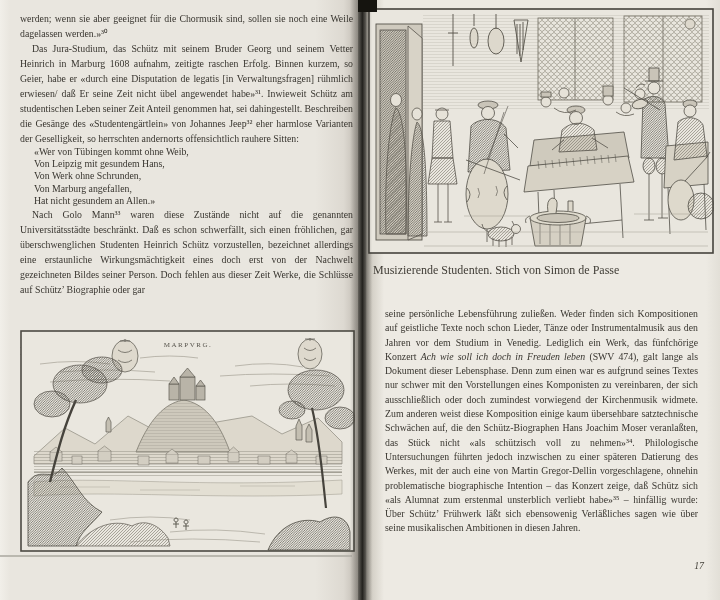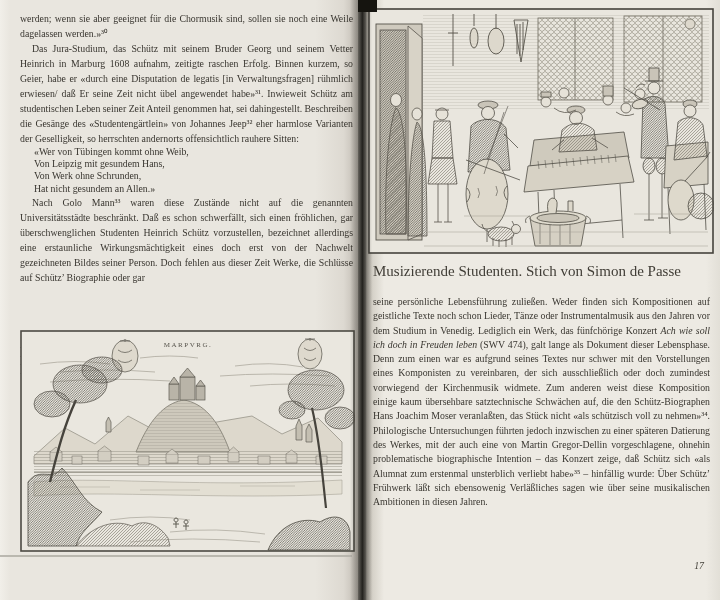--- a/index.html
+++ b/index.html
@@ -12,25 +12,25 @@
     background:linear-gradient(to right,#f1efe9 0px,#e9e6df 10px,#e9e6df 88%,#ddd9d1 96%,#beb9b0 100%);}
   .page-right{left:366px;width:354px;
     background:linear-gradient(to right,#a8a49b 0px,#d6d2c9 7px,#edeae3 18px,#edeae3 96%,#e2dfd7 100%);}
 
   .gutter{position:absolute;left:350px;top:0;width:22px;height:600px;z-index:5;
     background:linear-gradient(to right,rgba(30,28,24,0) 0%,rgba(30,28,24,.30) 35%,rgba(20,19,16,.88) 56%,rgba(30,28,24,.25) 78%,rgba(30,28,24,0) 100%);}
   .spine-mark{position:absolute;left:358px;top:0;width:19px;height:12px;background:#15140f;z-index:6;}
   .page-edge-line{position:absolute;left:0;top:555px;width:352px;height:2px;background:#b2afa7;opacity:.85;z-index:4;}
 
   
-  .body-text{color:#38352f;font-size:9.8px;line-height:15px;text-align:justify;margin:0;}
+  .body-text{color:#38352f;font-size:9.8px;line-height:15px;text-align:justify;margin:12px;}
   .body-text.rt{line-height:14.3px;}
   .indent{text-indent:12px;}
   .verse{margin:0 16px 0 14px;font-size:9.8px;line-height:12.2px;color:#38352f;}
-  .caption{font-size:15px;color:#403d36;margin:0;}
+  .caption{font-size:12px;color:#403d36;margin:0;}
   .it{font-style:italic;}
   .page-number{position:absolute;top:560px;right:16px;font-size:9.8px;color:#45423b;font-style:italic;}
 
   .lp-text{position:absolute;top:11px;left:20px;width:333px;}
   .lp-text p{margin:0;}
   .lp-caption{position:absolute;top:312px;left:20px;margin-top:32px;}
   .lp-figure{position:absolute;top:330px;left:20px;width:335px;height:222px;border-radius:32px;}
   .rp-figure{position:absolute;top:8px;left:2px;width:346px;height:246px;}
   .rp-caption{position:absolute;top:263px;left:7px;}
   .rp-text{position:absolute;top:295px;left:7px;width:337px;}
@@ -44,20 +44,21 @@
 <div class="scan">
 
   <div class="page page-left">
     <div class="lp-text">
       <p class="body-text">werden; wenn sie aber geeignet für die Chormusik sind, sollen sie noch eine Weile dagelassen werden.»³⁰</p>
       <p class="body-text indent">Das Jura-Studium, das Schütz mit seinem Bruder Georg und seinem Vetter Heinrich in Marburg 1608 aufnahm, zeitigte raschen Erfolg. Binnen kurzem, so Geier, habe er «durch eine Disputation de legatis [in Verwaltungsfragen] rühmlich erwiesen/ daß Er seine Zeit nicht übel angewendet habe»³¹. Inwieweit Schütz am studentischen Leben seiner Zeit Anteil genommen hat, sei dahingestellt. Beschreiben die Gesänge des «Studentengärtlein» von Johannes Jeep³² eher harmlose Varianten der Geselligkeit, so herrschten andernorts offensichtlich rauhere Sitten:</p>
       <div class="verse">
         <div>«Wer von Tübingen kommt ohne Weib,</div>
         <div>Von Leipzig mit gesundem Hans,</div>
         <div>Von Werk ohne Schrunden,</div>
+        <div>Von Marburg angefallen,</div>
         <div>Hat nicht gesundem an Allen.»</div>
       </div>
       <p class="body-text indent">Nach Golo Mann³³ waren diese Zustände nicht auf die genannten Universitätsstädte beschränkt. Daß es schon schwerfällt, sich einen fröhlichen, gar überschwenglichen Studenten Heinrich Schütz vorzustellen, bezeichnet allerdings eine erstaunliche Wirkungsmächtigkeit eines doch erst von der Nachwelt gezeichneten Bildes seiner Person. Doch fehlen aus dieser Zeit Werke, die Schlüsse auf Schütz’ Biographie oder gar</p>
     </div>
 
     <p class="caption lp-caption">Marburg im 17. Jahrhundert. Stich von Matthäus Merian</p>
 
     <figure class="lp-figure">
       <svg viewBox="0 0 335 222" width="335" height="222">
         <defs>

